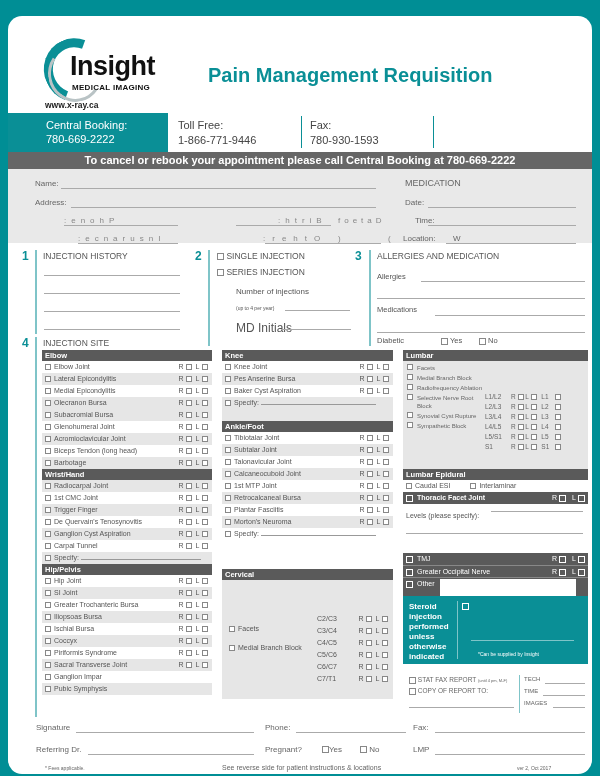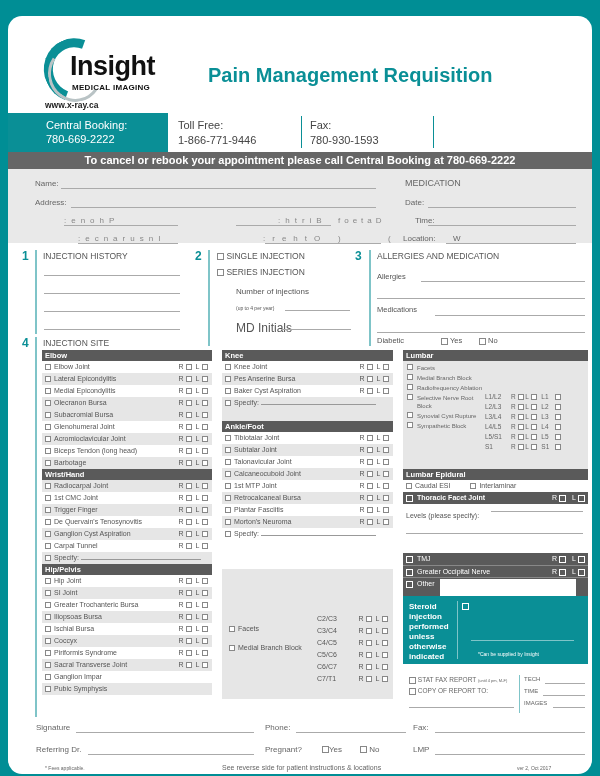--- a/index.html
+++ b/index.html
@@ -186,20 +186,21 @@
         <div class="prow alt"><span class="cb"></span><span>Calcaneocuboid Joint</span><span class="rl"><span>R</span> <span class="cb"></span> <span>L</span> <span class="cb"></span></span></div>
         <div class="prow"><span class="cb"></span><span>1st MTP Joint</span><span class="rl"><span>R</span> <span class="cb"></span> <span>L</span> <span class="cb"></span></span></div>
         <div class="prow alt"><span class="cb"></span><span>Retrocalcaneal Bursa</span><span class="rl"><span>R</span> <span class="cb"></span> <span>L</span> <span class="cb"></span></span></div>
         <div class="prow"><span class="cb"></span><span>Plantar Fasciitis</span><span class="rl"><span>R</span> <span class="cb"></span> <span>L</span> <span class="cb"></span></span></div>
         <div class="prow alt"><span class="cb"></span><span>Morton's Neuroma</span><span class="rl"><span>R</span> <span class="cb"></span> <span>L</span> <span class="cb"></span></span></div>
       </div>
     <div class="prow"><span class="cb"></span><span>Specify:</span><span style="display:inline-block;width:115px;border-bottom:1px solid #999;margin-left:2px"></span></div>
   </div>
 
   <div class="panel gray-box" style="left:214px;top:553px;width:171px;height:130px">
+    <div class="phead">Cervical</div>
     <div class="prow" style="position:absolute;left:4px;top:54px;background:none"><span class="cb"></span><span>Facets</span></div>
     <div class="prow" style="position:absolute;left:4px;top:73px;background:none"><span class="cb"></span><span>Medial Branch Block</span></div>
     <div id="cervical-levels" style="position:absolute;left:92px;top:44px;width:78px">
         <div class="prow" style="background: none;"><span>C2/C3</span><span class="rl"><span>R</span> <span class="cb"></span> <span>L</span> <span class="cb"></span></span></div>
         <div class="prow" style="background: none;"><span>C3/C4</span><span class="rl"><span>R</span> <span class="cb"></span> <span>L</span> <span class="cb"></span></span></div>
         <div class="prow" style="background: none;"><span>C4/C5</span><span class="rl"><span>R</span> <span class="cb"></span> <span>L</span> <span class="cb"></span></span></div>
         <div class="prow" style="background: none;"><span>C5/C6</span><span class="rl"><span>R</span> <span class="cb"></span> <span>L</span> <span class="cb"></span></span></div>
         <div class="prow" style="background: none;"><span>C6/C7</span><span class="rl"><span>R</span> <span class="cb"></span> <span>L</span> <span class="cb"></span></span></div>
         <div class="prow" style="background: none;"><span>C7/T1</span><span class="rl"><span>R</span> <span class="cb"></span> <span>L</span> <span class="cb"></span></span></div>
       </div>

